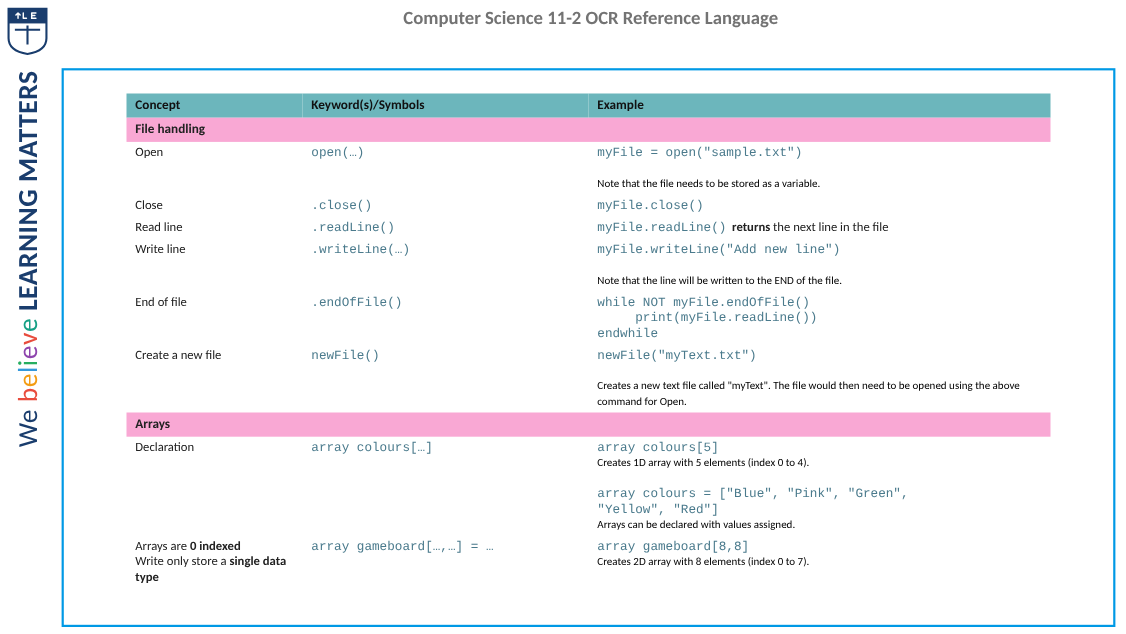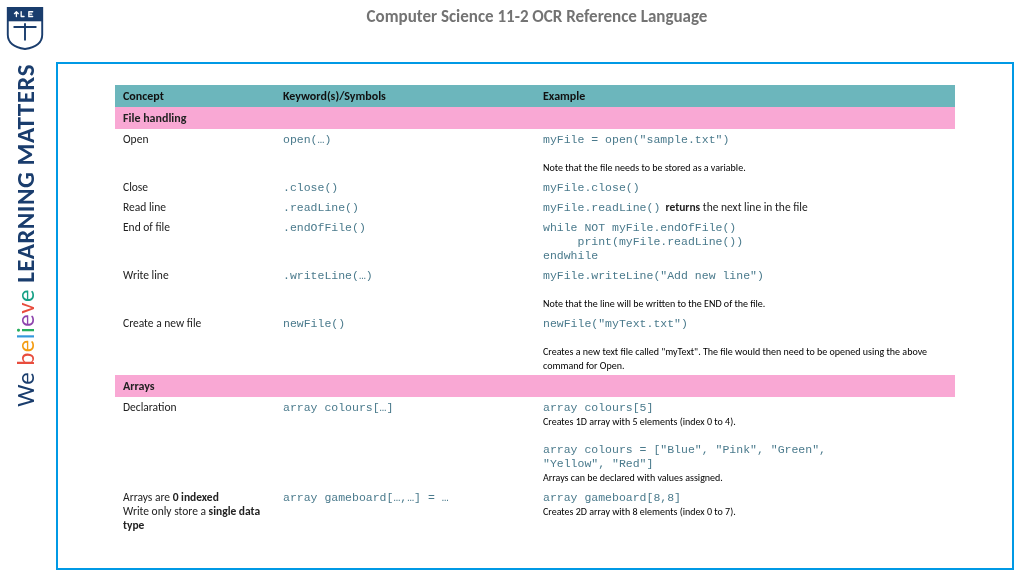--- a/index.html
+++ b/index.html
@@ -157,37 +157,37 @@
 
   <tr>
     <td>Read line</td>
     <td><span class="code">.readLine()</span></td>
     <td>
       <span class="code">myFile.readLine()</span>&nbsp;&nbsp;<b>returns</b><span> the next line in the file</span>
     </td>
   </tr>
 
   <tr>
+    <td>Write line</td>
+    <td><span class="code">.writeLine(…)</span></td>
+    <td>
+      <span class="code">myFile.writeLine("Add new line")</span><br><br>
+      <span class="note">Note that the line will be written to the END of the file.</span>
+    </td>
+  </tr>
+
+  <tr>
     <td>End of file</td>
     <td><span class="code">.endOfFile()</span></td>
     <td><span class="code">while NOT myFile.endOfFile()
      print(myFile.readLine())
 endwhile</span></td>
   </tr>
 
   <tr>
-    <td>Write line</td>
-    <td><span class="code">.writeLine(…)</span></td>
-    <td>
-      <span class="code">myFile.writeLine("Add new line")</span><br><br>
-      <span class="note">Note that the line will be written to the END of the file.</span>
-    </td>
-  </tr>
-
-  <tr>
     <td class="pad-top">Create a new file</td>
     <td class="pad-top"><span class="code">newFile()</span></td>
     <td class="pad-top pad-bottom-gap">
       <span class="code">newFile("myText.txt")</span><br><br>
       <span class="note">Creates a new text file called "myText". The file would then need to be opened using the above command for Open.</span>
     </td>
   </tr>
 
   <tr class="section-row">
     <td colspan="3">Arrays</td>

